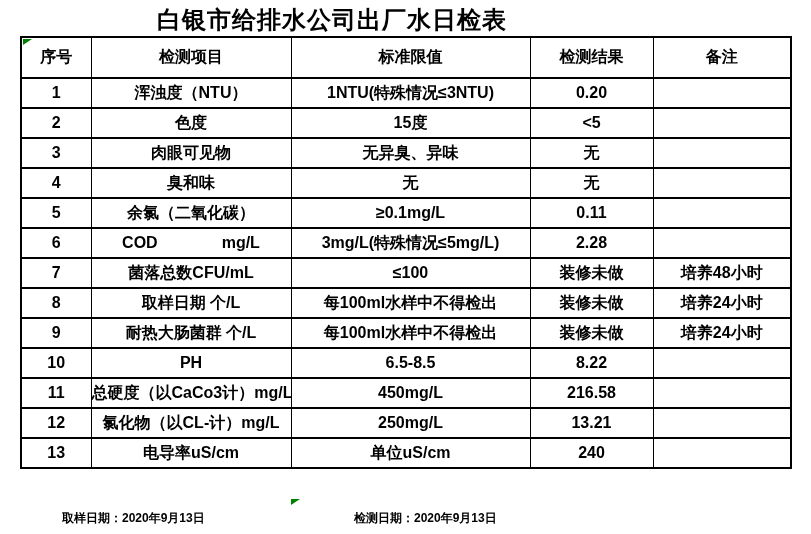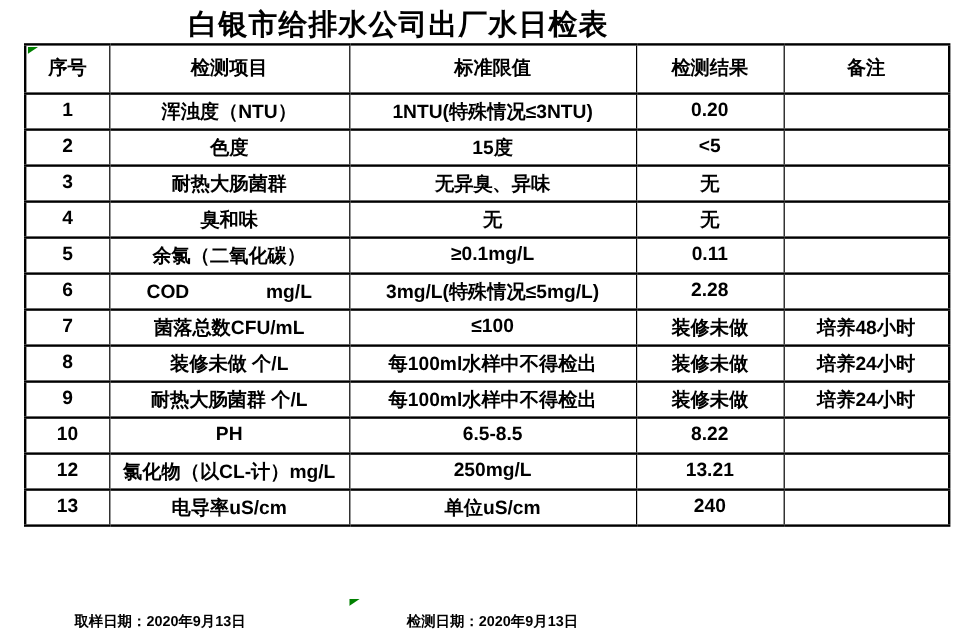--- a/index.html
+++ b/index.html
@@ -65,21 +65,21 @@
     position: absolute;
     top: 510px;
     left: 0;
     width: 100%;
     height: 24px;
     font-size: 12px;
     font-weight: bold;
   }
   .footer .seg { position: absolute; top: 0; white-space: nowrap; }
   .footer .seg-sampling { left: 62px; }
-  .footer .seg-testing  { left: 339px; }
+  .footer .seg-testing  { left: 354px; }
   .footer .seg-reporter { left: 617px; margin-top: 29px; }
 </style>
 </head>
 <body>
 
 <div class="page">
 
   <div class="title">白银市给排水公司出厂水日检表</div>
 
   <table class="report">
@@ -109,21 +109,21 @@
       </tr>
       <tr>
         <td>2</td>
         <td>色度</td>
         <td>15度</td>
         <td>&lt;5</td>
         <td></td>
       </tr>
       <tr>
         <td>3</td>
-        <td>耐热大肠菌群</td>
+        <td>肉眼可见物</td>
         <td>无异臭、异味</td>
         <td>无</td>
         <td></td>
       </tr>
       <tr>
         <td>4</td>
         <td>臭和味</td>
         <td>无</td>
         <td>无</td>
         <td></td>
@@ -144,40 +144,47 @@
       </tr>
       <tr>
         <td>7</td>
         <td>菌落总数CFU/mL</td>
         <td>≤100</td>
         <td>装修未做</td>
         <td>培养48小时</td>
       </tr>
       <tr>
         <td>8</td>
-        <td>装修未做 个/L</td>
+        <td>取样日期 个/L</td>
         <td>每100ml水样中不得检出</td>
         <td>装修未做</td>
         <td>培养24小时</td>
       </tr>
       <tr>
         <td>9</td>
         <td>耐热大肠菌群 个/L</td>
         <td>每100ml水样中不得检出</td>
         <td>装修未做</td>
         <td>培养24小时</td>
       </tr>
       <tr>
         <td>10</td>
         <td>PH</td>
         <td>6.5-8.5</td>
         <td>8.22</td>
         <td></td>
       </tr>
       <tr>
+        <td>11</td>
+        <td>总硬度（以CaCo3计）mg/L</td>
+        <td>450mg/L</td>
+        <td>216.58</td>
+        <td></td>
+      </tr>
+      <tr>
         <td>12</td>
         <td>氯化物（以CL-计）mg/L</td>
         <td>250mg/L</td>
         <td>13.21</td>
         <td></td>
       </tr>
       <tr>
         <td>13</td>
         <td>电导率uS/cm</td>
         <td>单位uS/cm</td>

